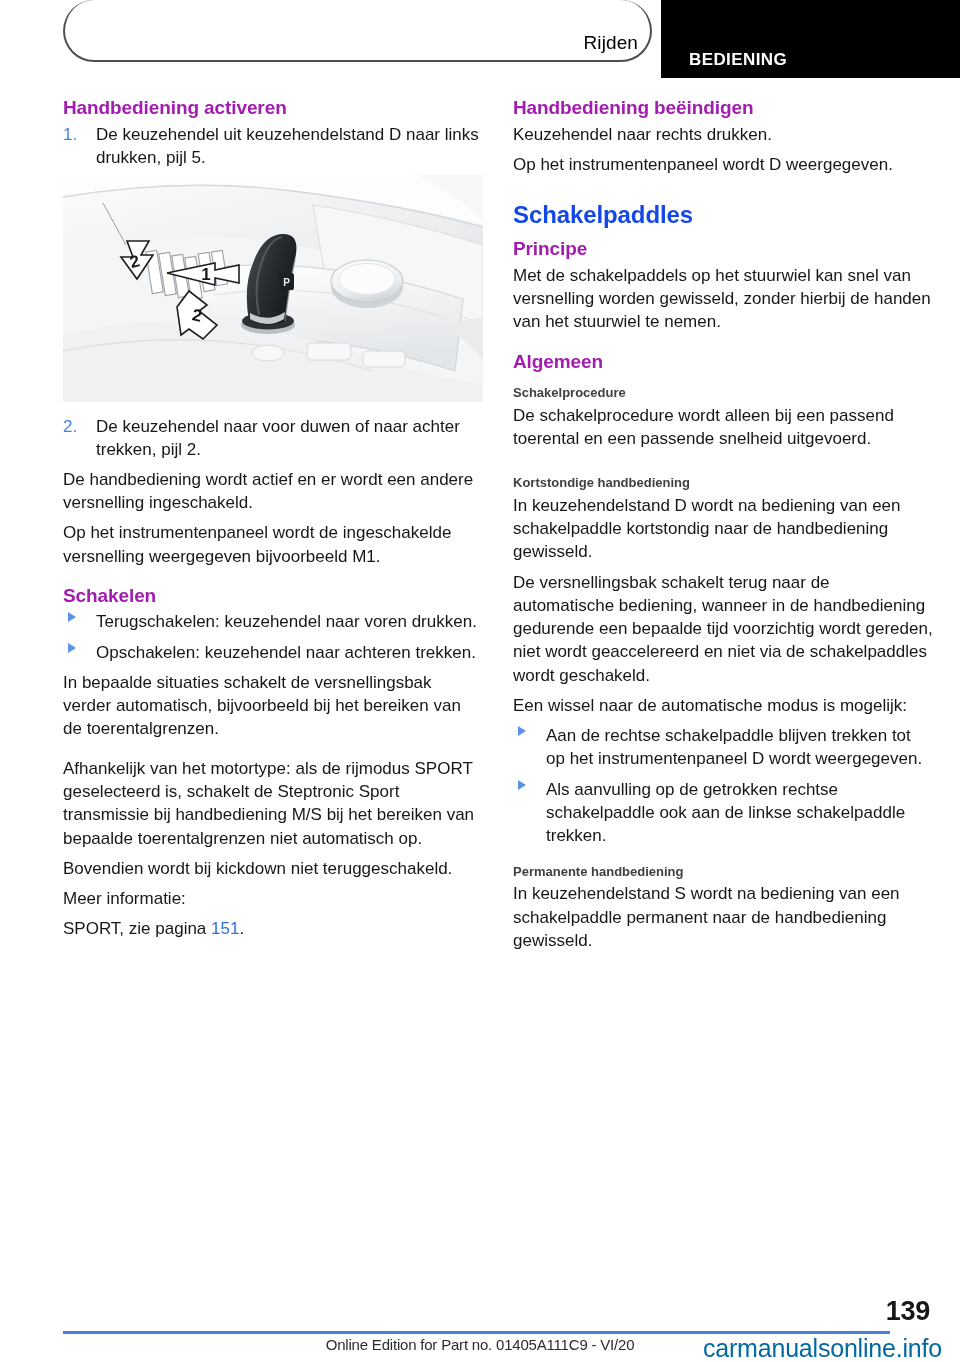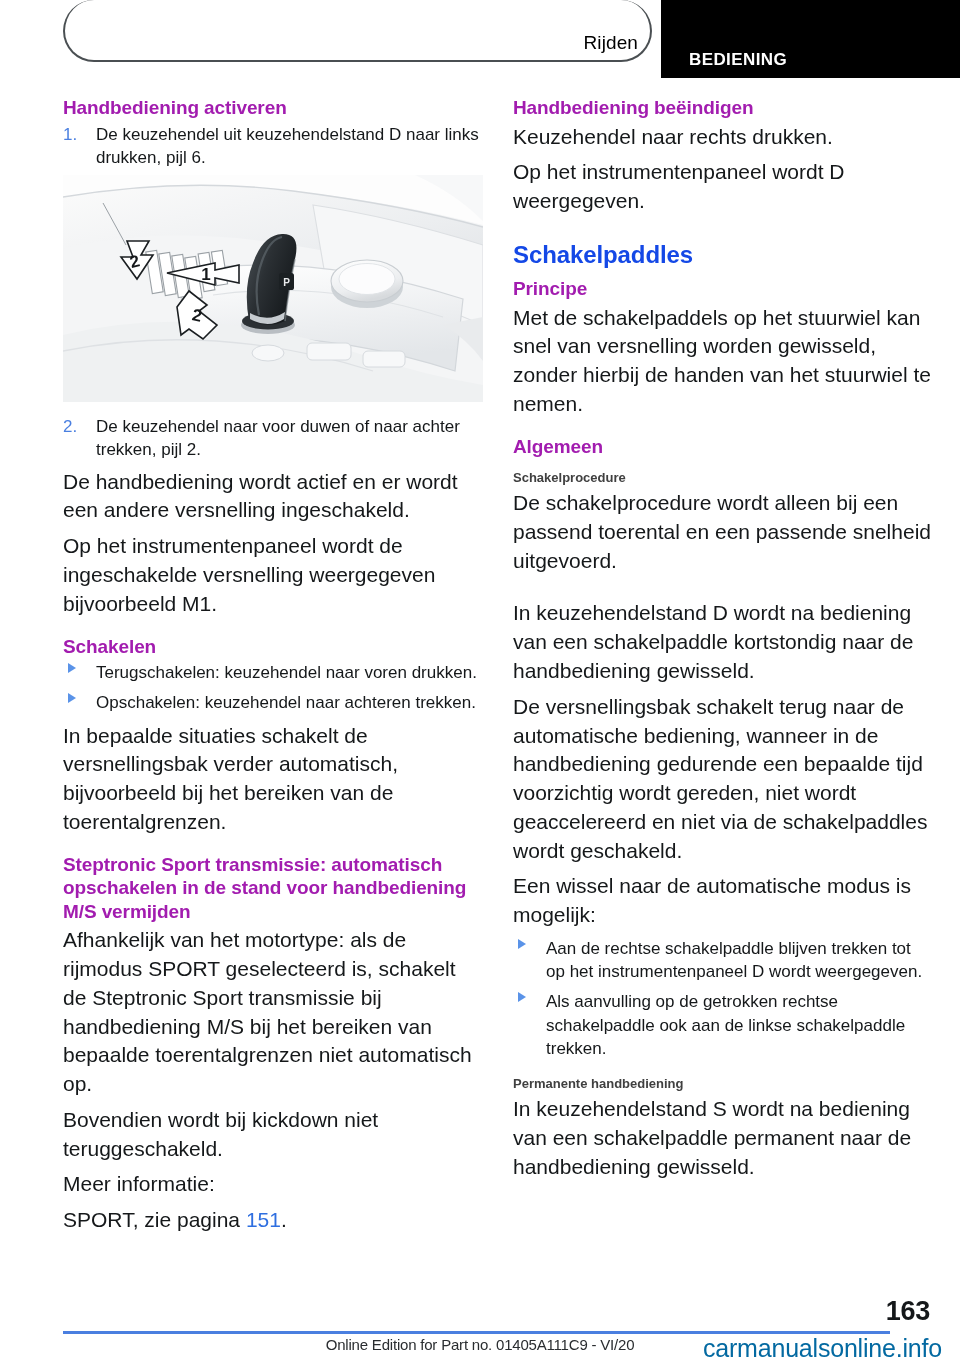--- a/index.html
+++ b/index.html
@@ -93,21 +93,21 @@
     letter-spacing: -0.1px;
   }
   h3.h-bold {
     font-size: 13px;
     font-weight: bold;
     color: #404040;
     margin: 0 0 2px 0;
     line-height: 1.3;
   }
   p.body {
-    font-size: 21px;
+    font-size: 17px;
     line-height: 1.37;
     margin: 0 0 7px 0;
     color: #15181a;
   }
   .gap-sm { height: 9px; }
   .gap-md { height: 17px; }
 
   
   ol.steps {
     list-style: none;
@@ -215,21 +215,21 @@
 
 <div class="columns">
 
   <div class="col col-left">
 
     <h2 class="h-sec">Handbediening activeren</h2>
 
     <ol class="steps">
       <li>
         <span class="num">1.</span>
-        <span>De keuzehendel uit keuzehendelstand D naar links drukken, pijl 6.</span>
+        <span>De keuzehendel uit keuzehendelstand D naar links drukken, pijl 5.</span>
       </li>
     </ol>
 
     <div class="figure">
       <svg width="420" height="227" viewBox="0 0 420 227">
         <defs>
           <linearGradient id="consoleGrad" x1="0" y1="0" x2="1" y2="1">
             <stop offset="0%" stop-color="#fbfbfb"></stop>
             <stop offset="60%" stop-color="#eceef0"></stop>
             <stop offset="100%" stop-color="#dfe2e5"></stop>
@@ -341,21 +341,20 @@
       </li>
       <li>
         <span class="tri"></span>
         <span>Opschakelen: keuzehendel naar achteren trekken.</span>
       </li>
     </ul>
 
     <p class="body">In bepaalde situaties schakelt de versnellingsbak verder automatisch, bijvoorbeeld bij het bereiken van de toerentalgrenzen.</p>
 
     <div class="gap-sm"></div>
-    <h2 class="h-sec">Steptronic Sport transmissie: automatisch opschakelen in de stand voor handbediening M/S vermijden</h2>
 
     <p class="body">Afhankelijk van het motortype: als de rijmodus SPORT geselecteerd is, schakelt de Steptronic Sport transmissie bij handbediening M/S bij het bereiken van bepaalde toerentalgrenzen niet automatisch op.</p>
     <p class="body">Bovendien wordt bij kickdown niet teruggeschakeld.</p>
     <p class="body">Meer informatie:</p>
     <p class="body"><span>SPORT, zie pagina </span><span class="pageref">151</span><span>.</span></p>
   </div>
 
   <div class="col col-right">
 
     <h2 class="h-sec">Handbediening beëindigen</h2>
@@ -369,20 +368,21 @@
     <p class="body">Met de schakelpaddels op het stuurwiel kan snel van versnelling worden gewisseld, zonder hierbij de handen van het stuurwiel te nemen.</p>
 
     <div class="gap-sm"></div>
     <h2 class="h-sec">Algemeen</h2>
 
     <div class="gap-sm"></div>
     <h3 class="h-bold">Schakelprocedure</h3>
     <p class="body">De schakelprocedure wordt alleen bij een passend toerental en een passende snelheid uitgevoerd.</p>
 
     <div class="gap-md"></div>
+    <h3 class="h-bold">Kortstondige handbediening</h3>
     <p class="body">In keuzehendelstand D wordt na bediening van een schakelpaddle kortstondig naar de handbediening gewisseld.</p>
     <p class="body">De versnellingsbak schakelt terug naar de automatische bediening, wanneer in de handbediening gedurende een bepaalde tijd voorzichtig wordt gereden, niet wordt geaccelereerd en niet via de schakelpaddles wordt geschakeld.</p>
     <p class="body">Een wissel naar de automatische modus is mogelijk:</p>
 
     <ul class="bullets">
       <li>
         <span class="tri"></span>
         <span>Aan de rechtse schakelpaddle blijven trekken tot op het instrumentenpaneel D wordt weergegeven.</span>
       </li>
       <li>
@@ -390,16 +390,16 @@
         <span>Als aanvulling op de getrokken rechtse schakelpaddle ook aan de linkse schakelpaddle trekken.</span>
       </li>
     </ul>
 
     <div class="gap-sm"></div>
     <h3 class="h-bold">Permanente handbediening</h3>
     <p class="body">In keuzehendelstand S wordt na bediening van een schakelpaddle permanent naar de handbediening gewisseld.</p>
   </div>
 </div>
 
-<div class="page-number">163</div>
+<div class="page-number">139</div>
 <div class="footer-rule"></div>
 <div class="footer-note">Online Edition for Part no. 01405A111C9 - VI/20</div>
 <div class="watermark">carmanualsonline.info</div>
 
 </body></html>

